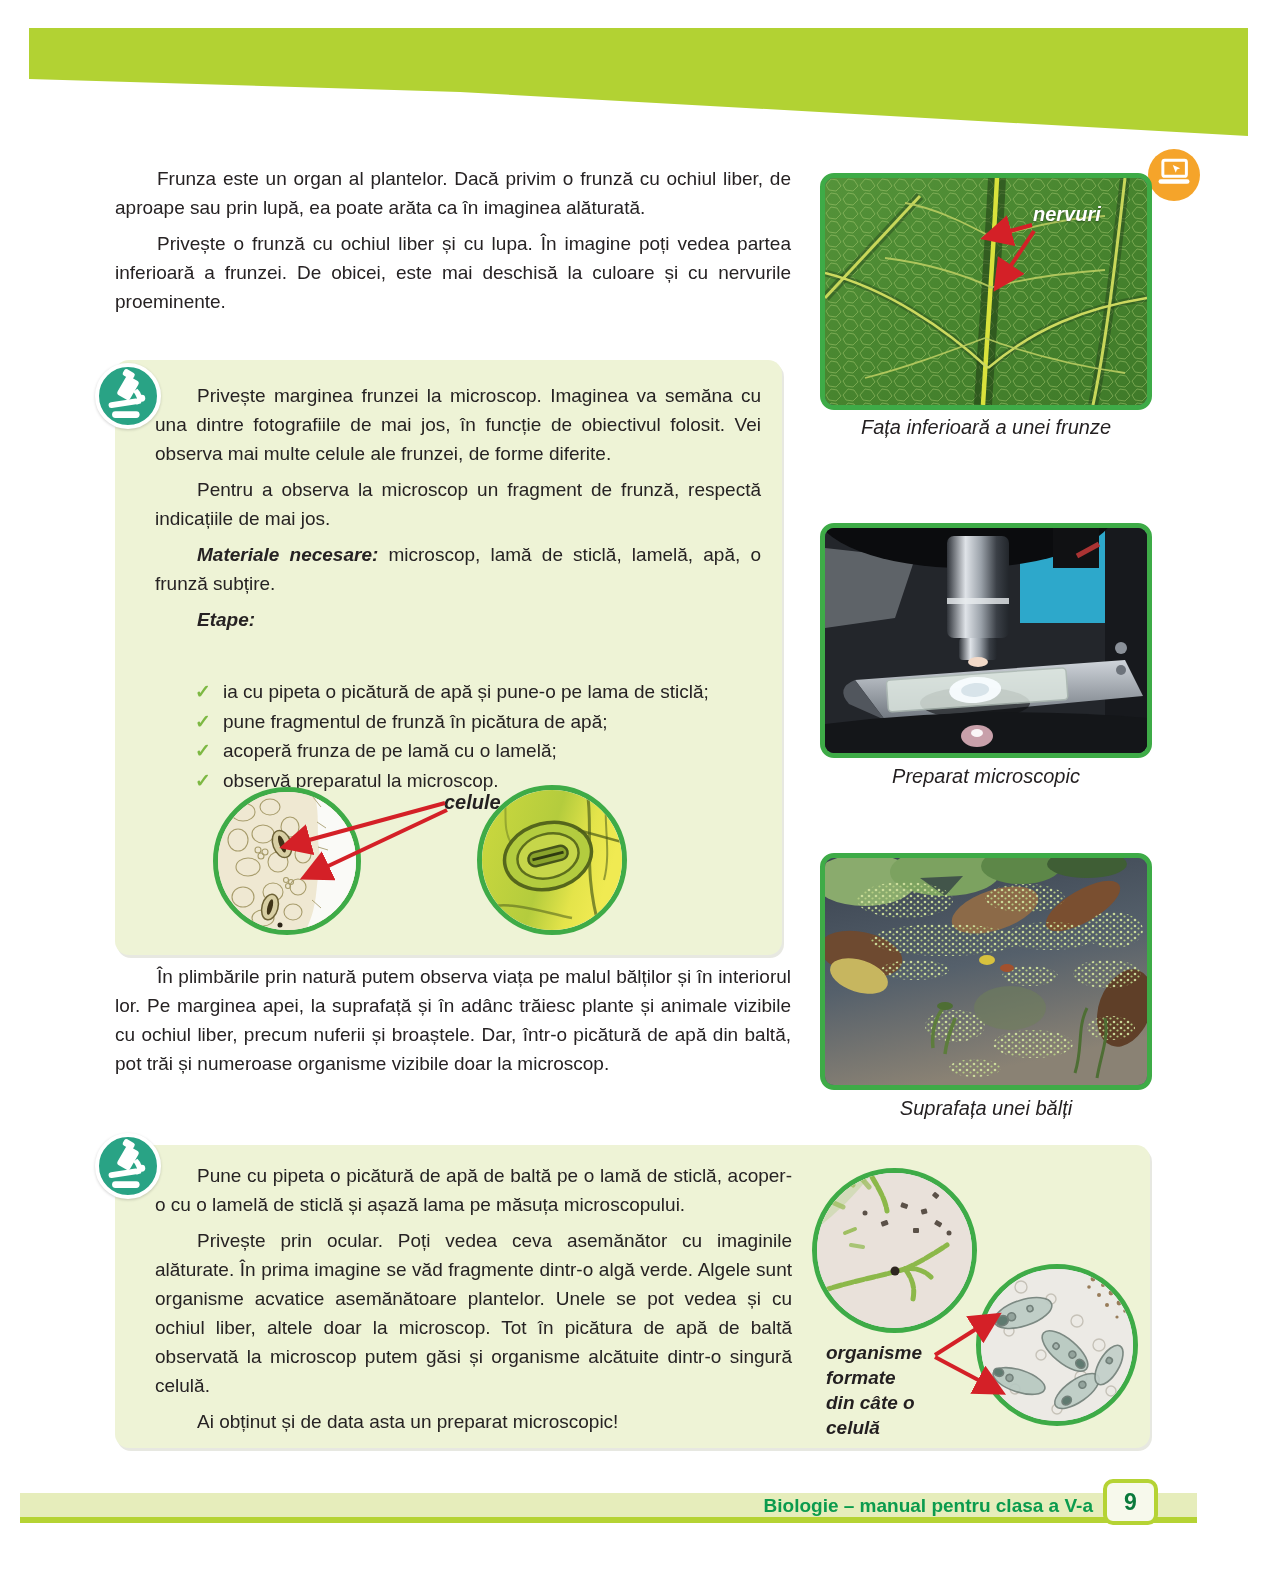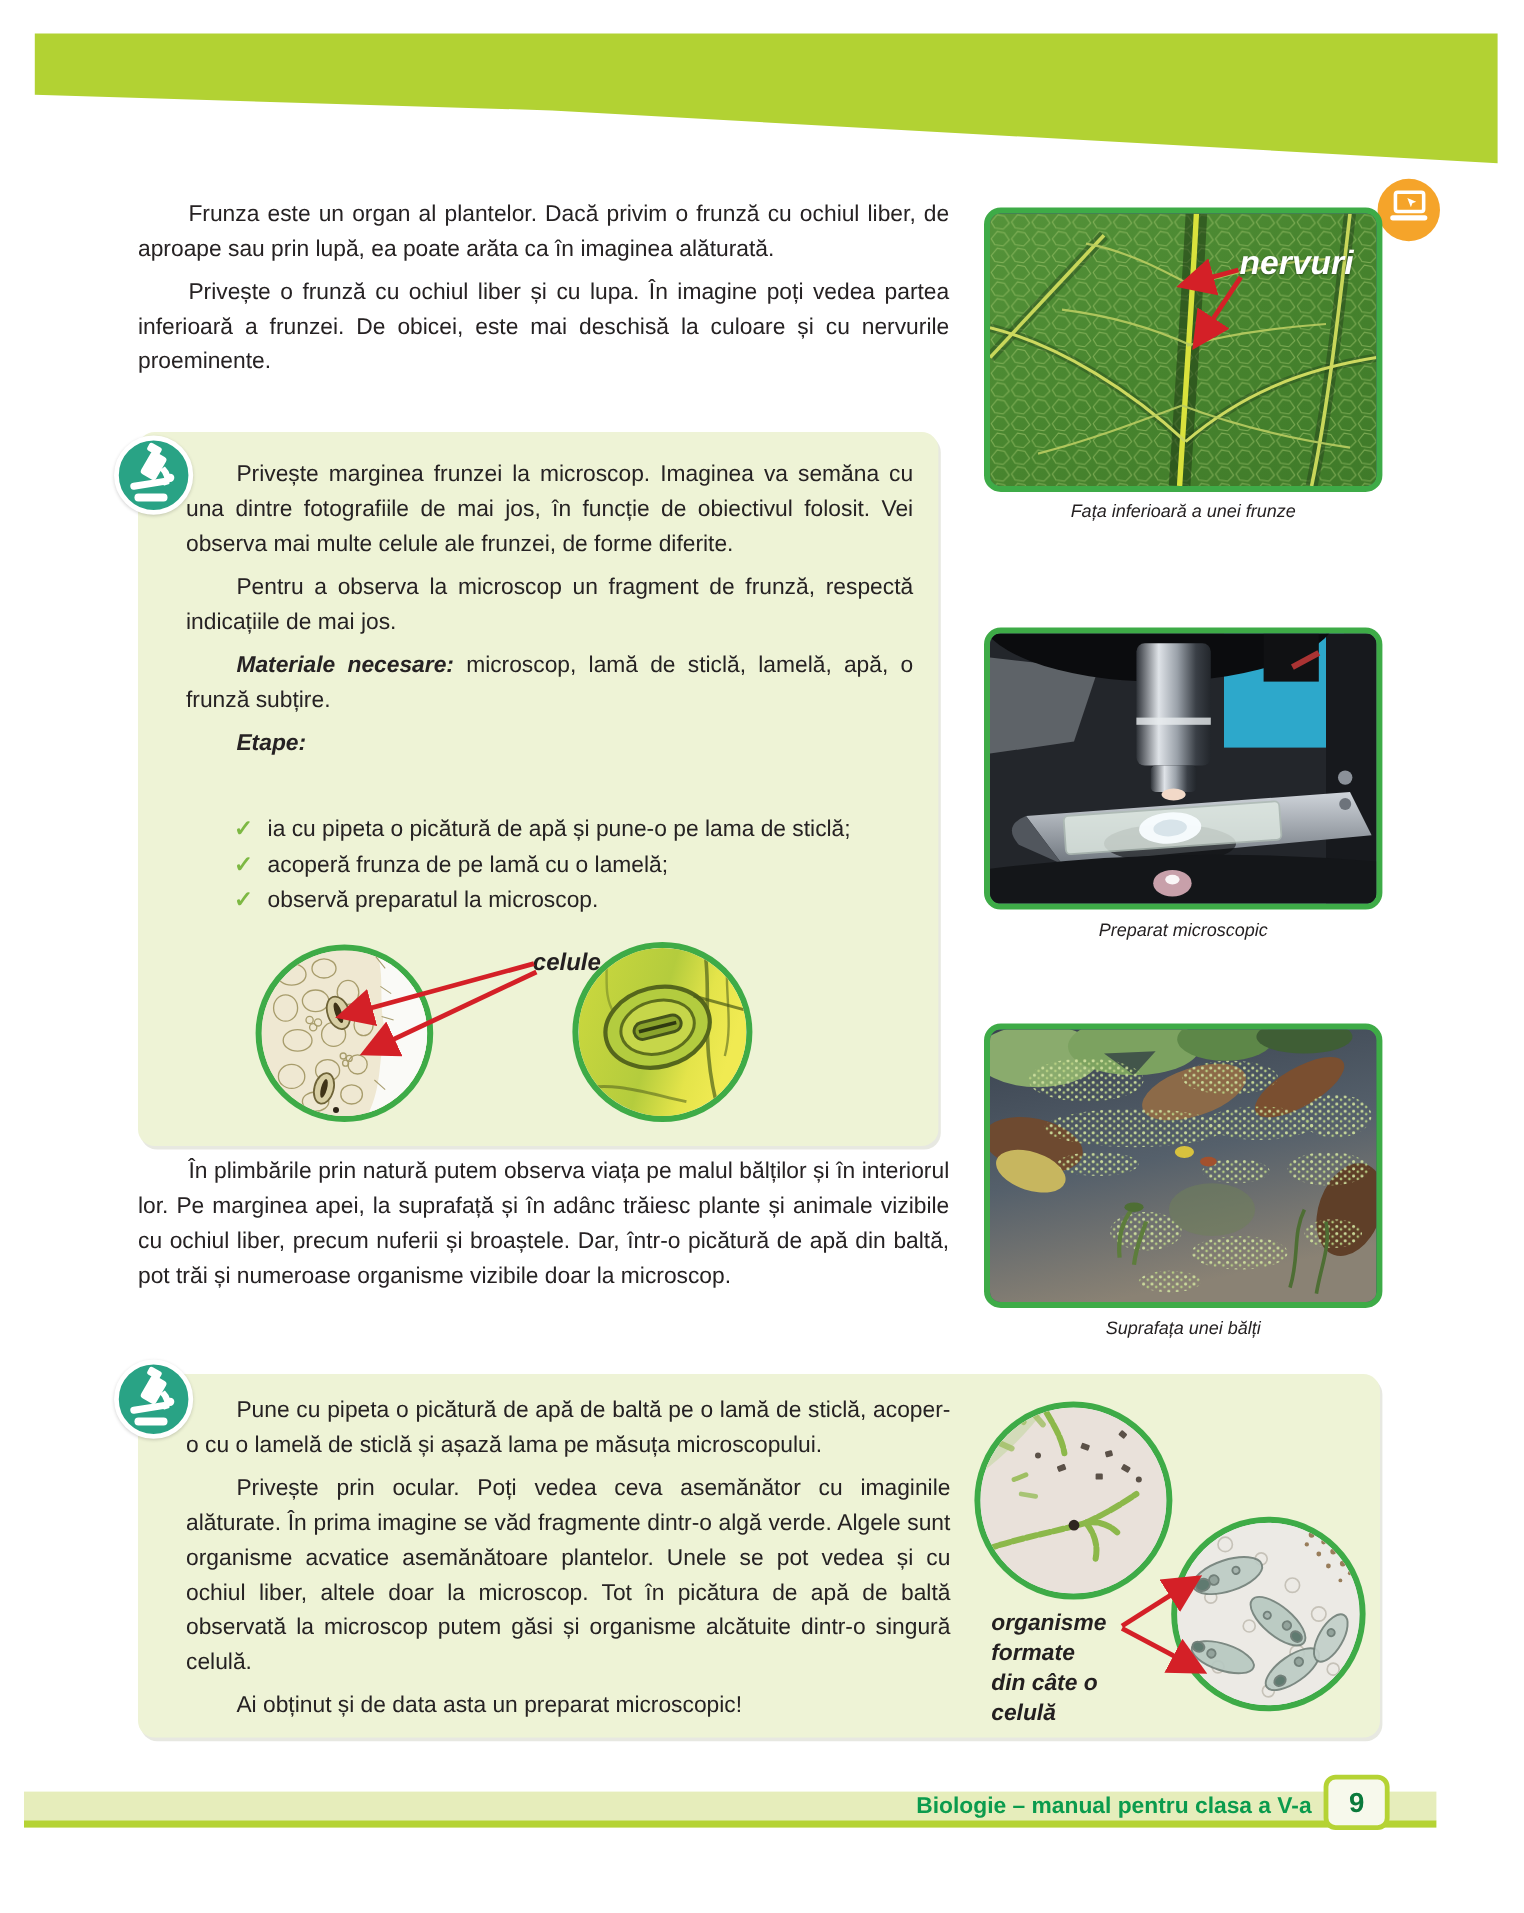--- a/index.html
+++ b/index.html
@@ -3,37 +3,37 @@
 <meta charset="utf-8">
 <style>
   html,body{margin:0;padding:0;background:#fff;}
   .page{position:relative;width:1270px;height:1594px;background:#ffffff;
         font-family:Liberation Sans, sans-serif;color:#262223;overflow:hidden;}
   .abs{position:absolute;}
   .pg{margin:0 0 7px 0;text-align:justify;text-indent:42px;
       font-size:19px;line-height:29px;color:#262223;}
   .pg:last-child{margin-bottom:0;}
   .bi{font-weight:bold;font-style:italic;}
-  .caption{font-style:italic;font-size:15px;line-height:22px;color:#231f20;
+  .caption{font-style:italic;font-size:20px;line-height:22px;color:#231f20;
            text-align:center;font-weight:500;}
   .greenbox{background:#eef3d6;border-radius:14px;box-shadow:2px 3px 0 rgba(120,130,90,.18);}
   .photo{border:5px solid #3eab47;border-radius:14px;box-sizing:border-box;
          overflow:hidden;background:#456;}
   .photo svg{display:block;}
   .circle-photo{border:5px solid #3eab47;border-radius:50%;box-sizing:border-box;
                 overflow:hidden;background:#eee;}
   .circle-photo svg{display:block;}
   .act-icon{background:#29a385;border:4px solid #ffffff;border-radius:50%;
             box-shadow:0 1px 3px rgba(0,0,0,.18);box-sizing:border-box;z-index:5;}
   .step{position:relative;font-size:19px;line-height:29.5px;padding-left:28px;
         text-align:left;color:#262223;}
   .check::before{content:"✓";}
   .check{position:absolute;left:0;top:0;color:#7db843;font-weight:bold;font-size:19px;}
   .freelabel{font-weight:bold;font-style:italic;font-size:19px;line-height:25px;color:#231f20;}
-  .nervuri-label{color:#ffffff;font-weight:bold;font-style:italic;font-size:28px;
+  .nervuri-label{color:#ffffff;font-weight:bold;font-style:italic;font-size:20px;
                  text-shadow:0 1px 2px rgba(0,0,0,.45);}
   .footer-bar{background:#e6edbb;}
   .footer-line{background:#b5d334;}
   .footer-title{color:#0b9b4d;font-weight:bold;font-size:19px;line-height:24px;text-align:right;}
   .pagenum-box{background:#f7f9ec;border:4px solid #b5d334;border-radius:10px;
                box-sizing:border-box;text-align:center;color:#0a7a3c;font-weight:bold;
                font-size:23px;line-height:38px;z-index:6;}
 </style>
 </head>
 <body>
@@ -116,20 +116,21 @@
         <rect x="9" y="30.5" width="19" height="4.6" rx="2.3"></rect>
       </g>
     </svg>
   </div>
   <div class="abs" style="left:155px;top:381px;width:606px;">
     <p class="pg">Privește marginea frunzei la microscop. Imaginea va semăna cu una dintre fotografiile de mai jos, în funcție de obiectivul folosit. Vei observa mai multe celule ale frunzei, de forme diferite.</p>
     <p class="pg">Pentru a observa la microscop un fragment de frunză, respectă indicațiile de mai jos.</p>
     <p class="pg"><span class="bi">Materiale necesare:</span><span> microscop, lamă de sticlă, lamelă, apă, o frunză subțire.</span></p>
     <p class="pg bi" style="margin-bottom:12px;">Etape:</p>
     <div class="step" style="margin-left:40px;margin-top:43px;"><span class="check"></span><span>ia cu pipeta o picătură de apă și pune-o pe lama de sticlă;</span></div>
+    <div class="step" style="margin-left:40px;"><span class="check"></span><span>pune fragmentul de frunză în picătura de apă;</span></div>
     <div class="step" style="margin-left:40px;"><span class="check"></span><span>acoperă frunza de pe lamă cu o lamelă;</span></div>
     <div class="step" style="margin-left:40px;"><span class="check"></span><span>observă preparatul la microscop.</span></div>
   </div>
 
   <div class="abs circle-photo" style="left:213px;top:787px;width:148px;height:148px;background:#f0ead6;">
     <svg width="138" height="138" viewBox="0 0 138 138">
       <rect width="138" height="138" fill="#efe8d2"></rect>
       <path d="M95 0 L138 0 L138 138 L88 138 C102 110 96 90 104 70 C96 45 104 20 95 0 Z" fill="#fafaf7"></path>
       <g fill="none" stroke="#9b8f5a" stroke-width="1.1" opacity="0.85">
         <ellipse cx="25" cy="20" rx="12" ry="9"></ellipse>

